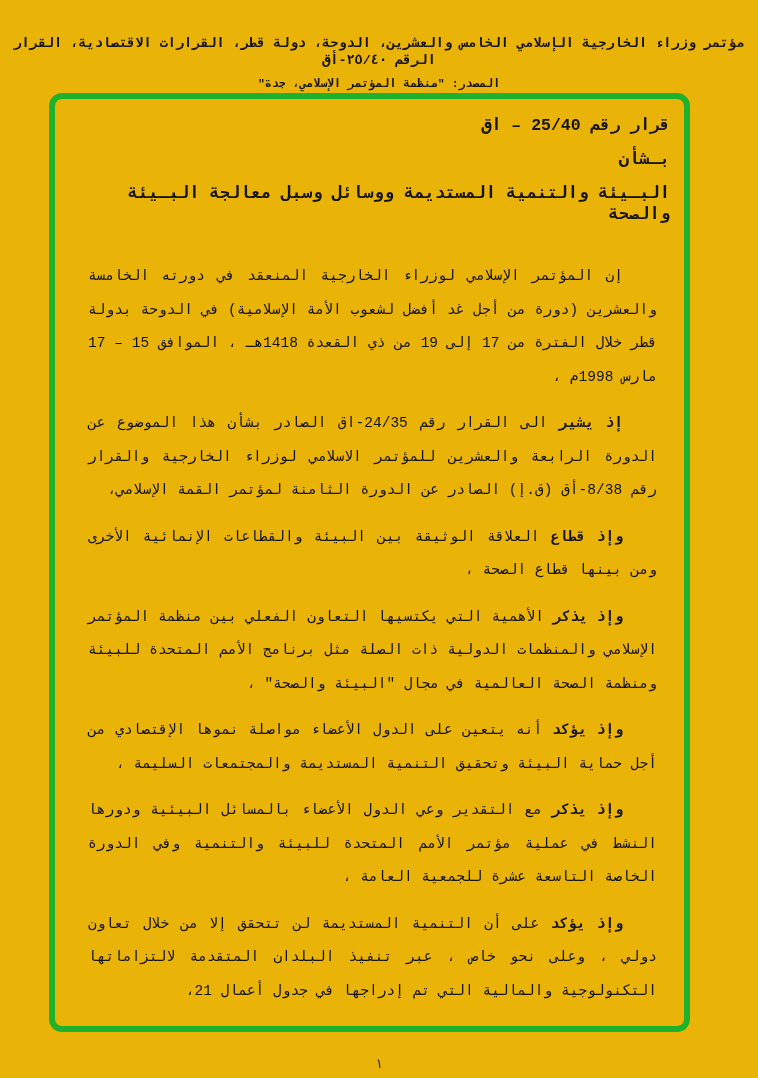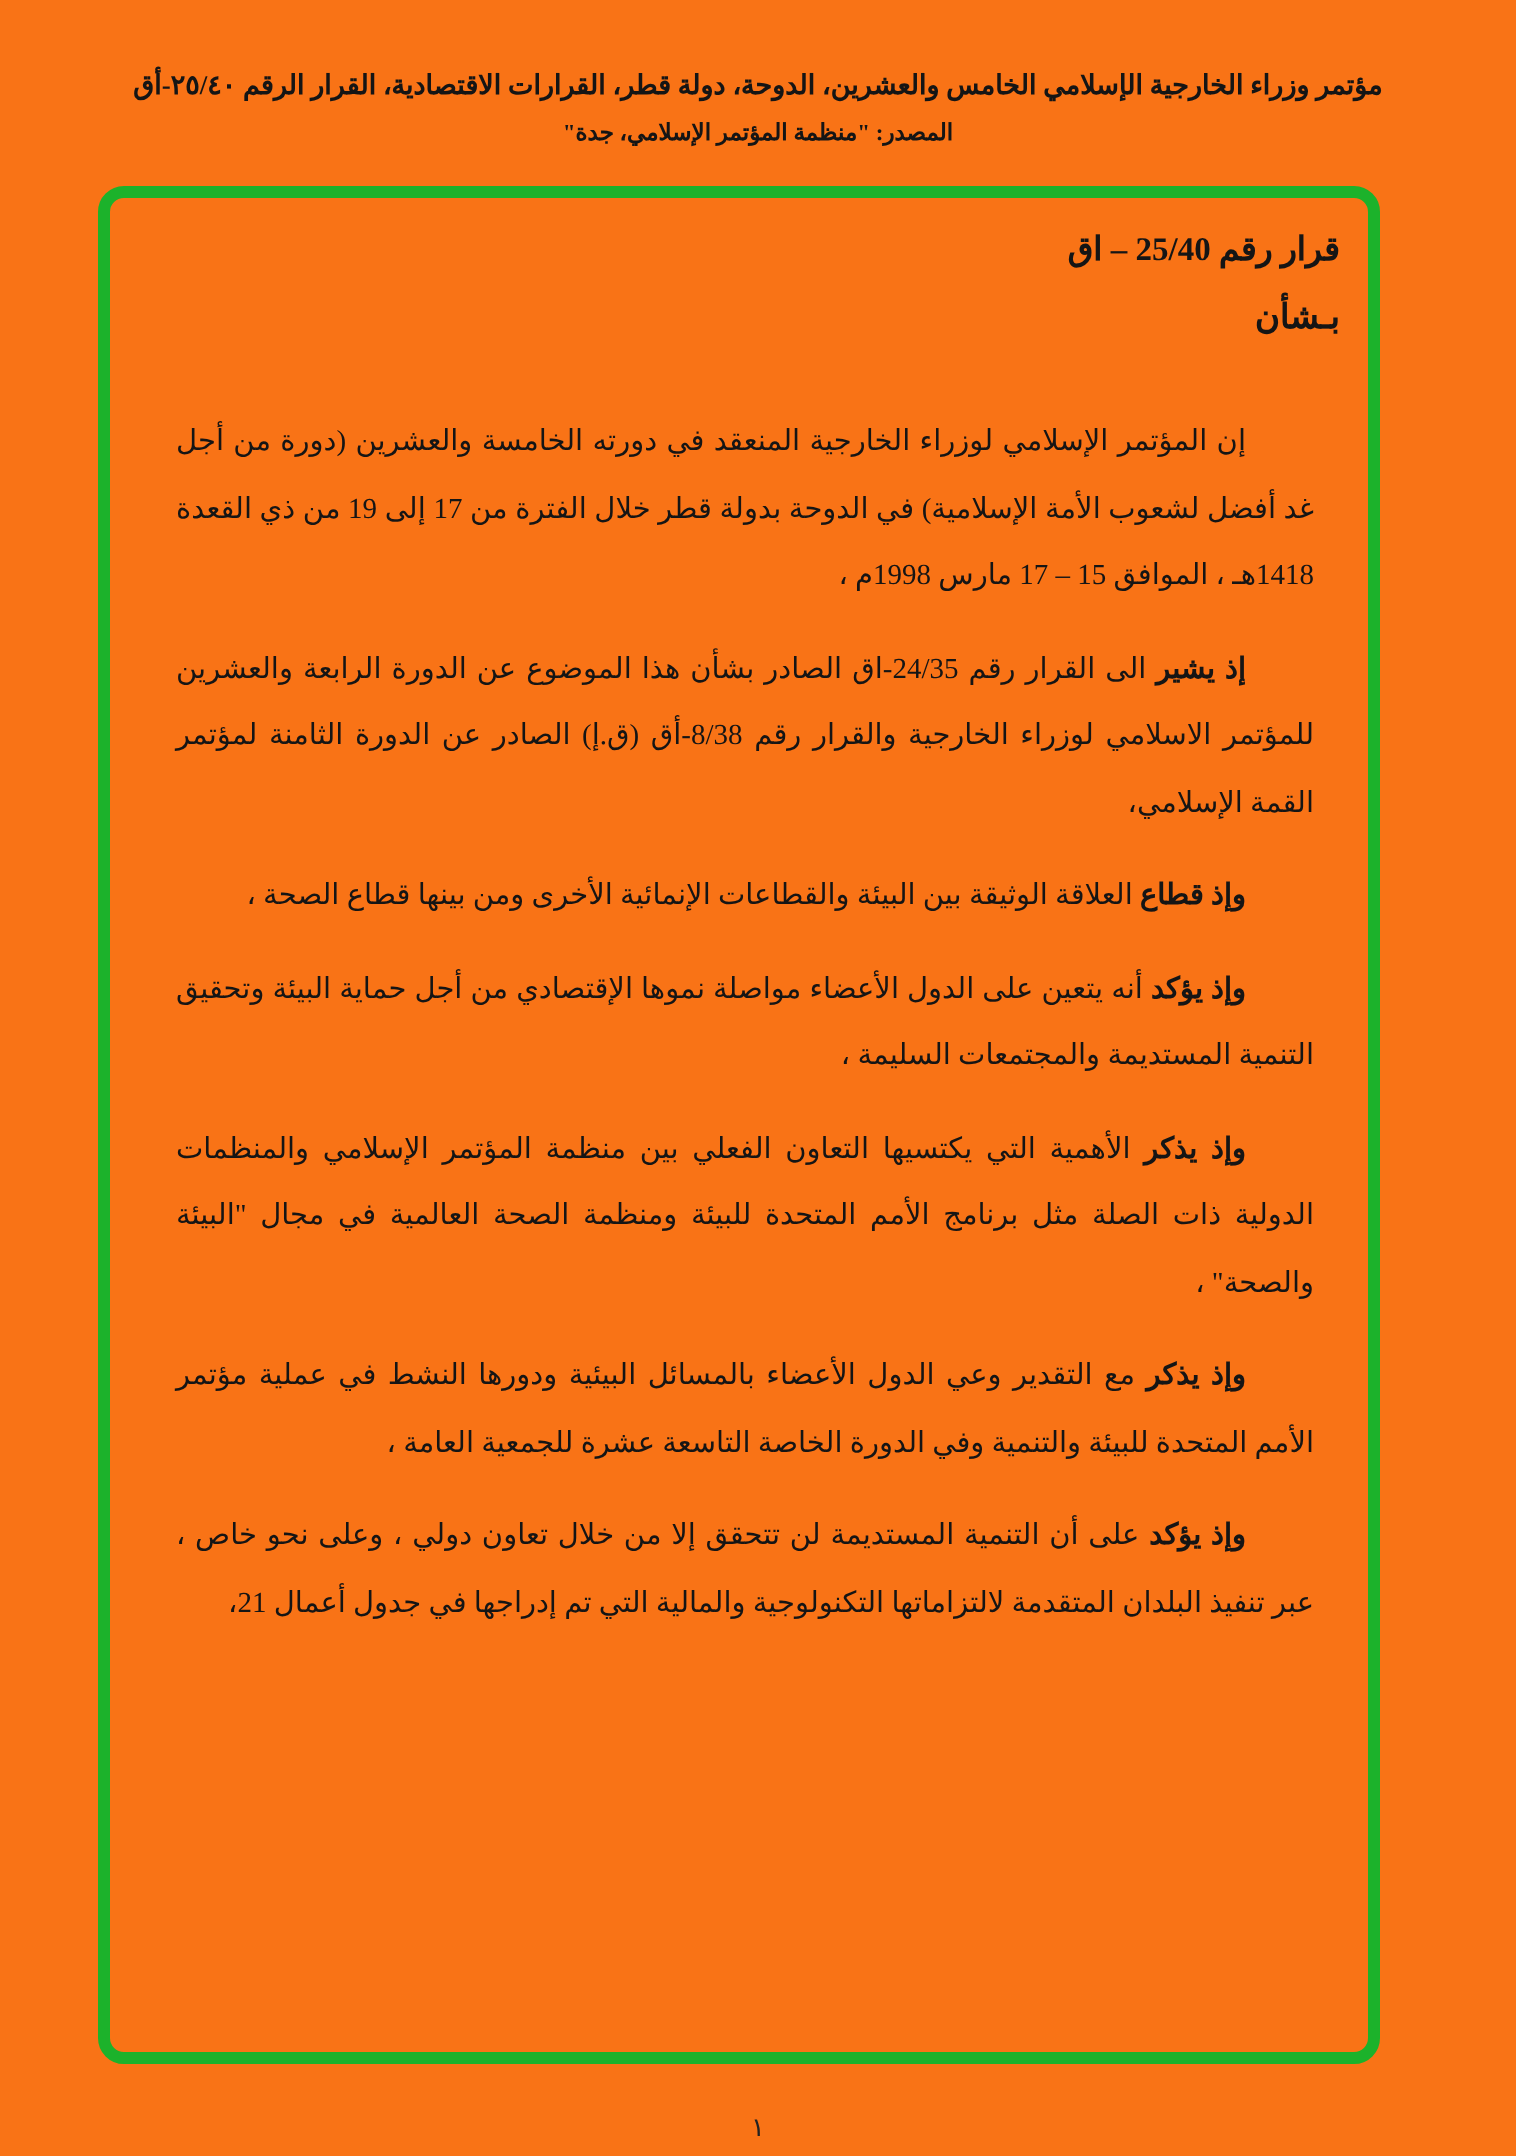--- a/index.html
+++ b/index.html
@@ -1,21 +1,21 @@
 <!DOCTYPE html>
 <html dir="rtl" lang="ar"><head>
 <meta charset="utf-8">
 <style>
   html, body { margin: 0; padding: 0; background: #ffffff; }
   .page {
     position: relative;
     width: 758px;
     height: 1078px;
-    background: #f97316;
-    font-family: Liberation Serif, serif;
+    background: #eab308;
+    font-family: Liberation Mono, monospace;
     direction: rtl;
     color: #151515;
     overflow: hidden;
   }
   .header {
     position: absolute;
     top: 34px;
     left: 0;
     right: 0;
     text-align: center;
@@ -65,28 +65,29 @@
   <div class="header">
     <div class="header-line1">مؤتمر وزراء الخارجية الإسلامي الخامس والعشرين، الدوحة، دولة قطر، القرارات الاقتصادية، القرار الرقم ٢٥/٤٠-أق</div>
     <div class="header-line2">المصدر:  "منظمة المؤتمر الإسلامي، جدة"</div>
   </div>
 
   <div class="green-box">
 
     <div class="title-block">
       <div class="title-line1">قرار رقم 25/40 – اق</div>
       <div class="title-line2">بـشأن</div>
+      <div class="title-line3">البـيئة والتنمية المستديمة ووسائل وسبل معالجة البـيئة والصحة</div>
     </div>
 
     <div class="body-text">
       <p><b class="lead"></b><span>إن المؤتمر الإسلامي لوزراء الخارجية المنعقد في دورته الخامسة والعشرين (دورة من أجل غد أفضل لشعوب الأمة الإسلامية) في الدوحة بدولة قطر خلال الفترة من 17 إلى 19 من ذي القعدة 1418هـ ، الموافق 15 – 17 مارس 1998م ،</span></p>
       <p><b class="lead">إذ يشير</b><span> الى القرار رقم 24/35-اق الصادر بشأن هذا الموضوع عن الدورة الرابعة والعشرين للمؤتمر الاسلامي لوزراء الخارجية والقرار رقم 8/38-أق (ق.إ) الصادر عن الدورة الثامنة لمؤتمر القمة الإسلامي،</span></p>
       <p><b class="lead">وإذ قطاع</b><span> العلاقة الوثيقة بين البيئة والقطاعات الإنمائية الأخرى ومن بينها قطاع الصحة ،</span></p>
+      <p><b class="lead">وإذ يذكر</b><span> الأهمية التي يكتسيها التعاون الفعلي بين منظمة المؤتمر الإسلامي والمنظمات الدولية ذات الصلة مثل برنامج الأمم المتحدة للبيئة ومنظمة الصحة العالمية في مجال "البيئة والصحة" ،</span></p>
       <p><b class="lead">وإذ يؤكد</b><span> أنه يتعين على الدول الأعضاء مواصلة نموها الإقتصادي من أجل حماية البيئة وتحقيق التنمية المستديمة والمجتمعات السليمة ،</span></p>
-      <p><b class="lead">وإذ يذكر</b><span> الأهمية التي يكتسيها التعاون الفعلي بين منظمة المؤتمر الإسلامي والمنظمات الدولية ذات الصلة مثل برنامج الأمم المتحدة للبيئة ومنظمة الصحة العالمية في مجال "البيئة والصحة" ،</span></p>
       <p><b class="lead">وإذ يذكر</b><span> مع التقدير وعي الدول الأعضاء بالمسائل البيئية ودورها النشط في عملية مؤتمر الأمم المتحدة للبيئة والتنمية وفي الدورة الخاصة التاسعة عشرة للجمعية العامة ،</span></p>
       <p><b class="lead">وإذ يؤكد</b><span> على أن التنمية المستديمة لن تتحقق إلا من خلال تعاون دولي ، وعلى نحو خاص ، عبر تنفيذ البلدان المتقدمة لالتزاماتها التكنولوجية والمالية التي تم إدراجها في جدول أعمال 21،</span></p>
     </div>
 
   </div>
 
   <div class="page-number">١</div>
 
 </div>
 

